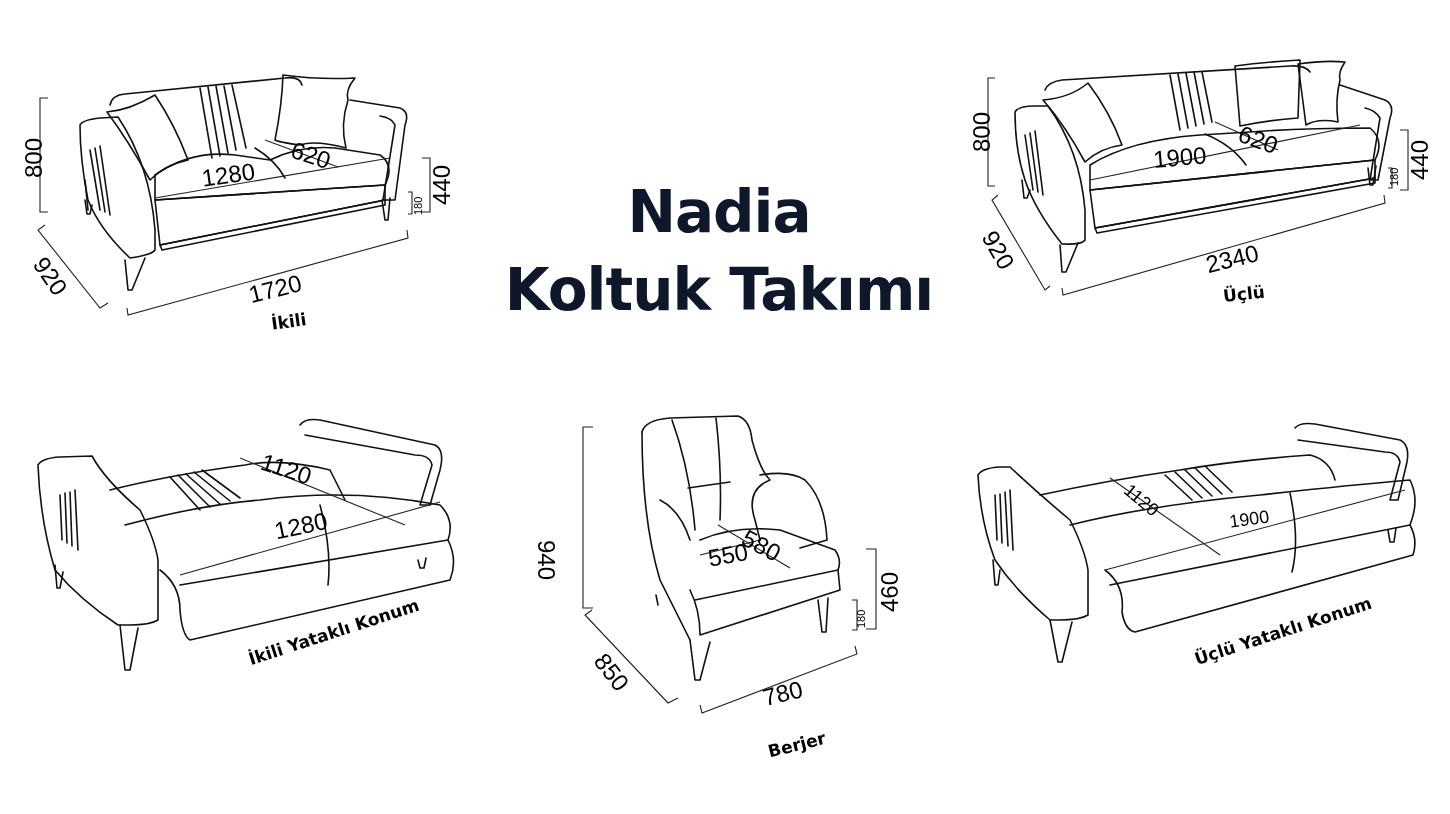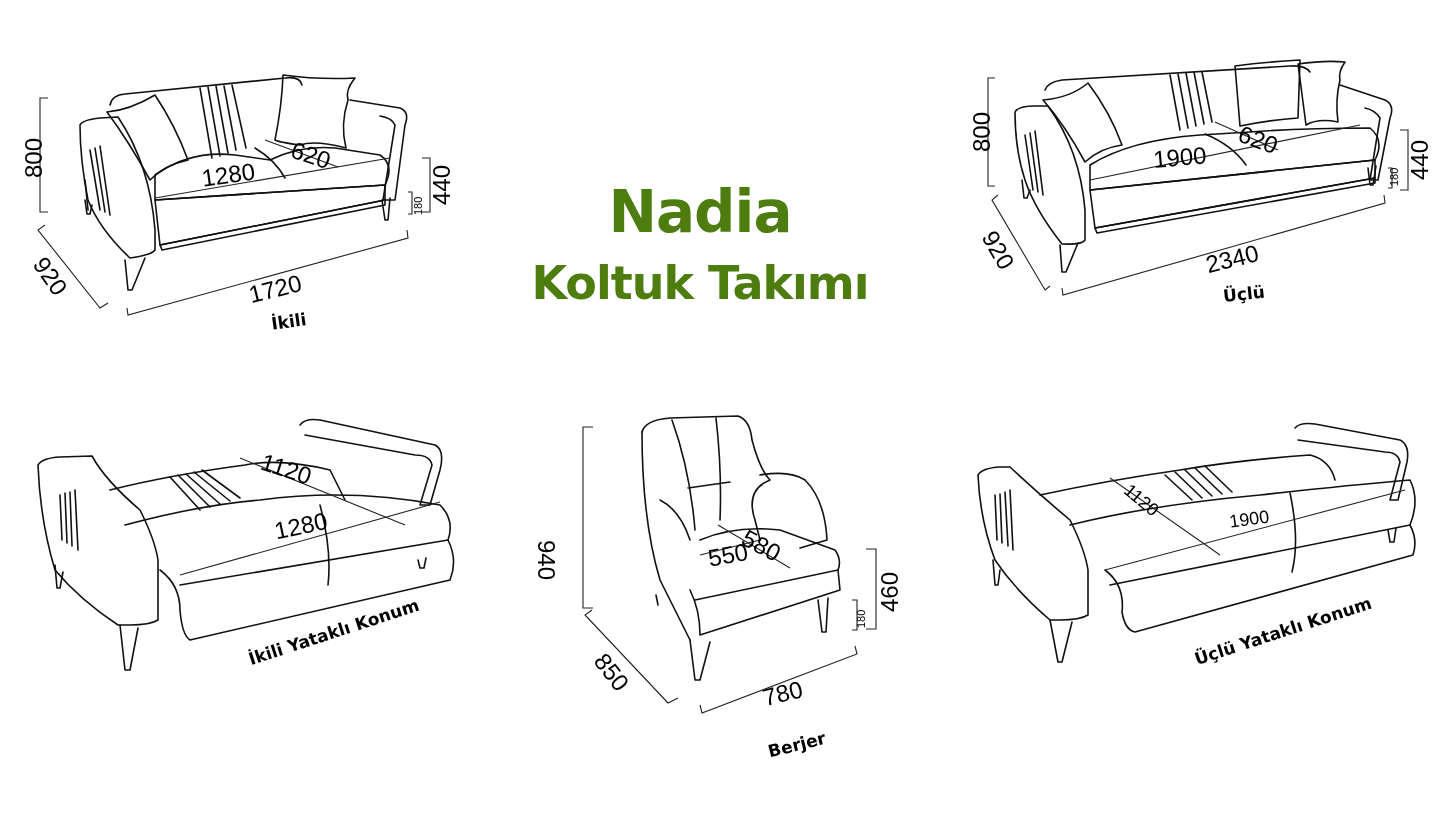--- a/index.html
+++ b/index.html
@@ -1,19 +1,19 @@
 <!DOCTYPE html>
 <html><head>
 <meta charset="utf-8">
 <style>
   html, body { margin:0; padding:0; background:#ffffff; }
   body { width:1450px; height:814px; position:relative; overflow:hidden; font-family:"Liberation Sans", sans-serif; color:#000; }
-  .title { position:absolute; left:480px; width:440px; text-align:center; font-family:"DejaVu Sans", sans-serif; font-weight:bold; color:#4d7c0f; letter-spacing:-1px; }
+  .title { position:absolute; left:499px; width:440px; text-align:center; font-family:"DejaVu Sans", sans-serif; font-weight:bold; color:#0f172a; letter-spacing:-1px; }
   .title.l1 { top:178px; font-size:58px; }
-  .title.l2 { top:256px; font-size:46px; }
+  .title.l2 { top:256px; font-size:58px; }
   svg.draw { position:absolute; left:0; top:0; width:1450px; height:814px; }
   svg.draw .ln { fill:none; stroke:#111; stroke-width:1.6; stroke-linejoin:round; stroke-linecap:round; }
   svg.draw .dim { fill:none; stroke:#222; stroke-width:1.1; }
   .lbl { position:absolute; white-space:nowrap; transform-origin:left top; color:#000; }
   .num { font-family:"Liberation Sans", sans-serif; font-size:24px; }
   .num.s { font-size:11px; }
   .cap { font-family:"DejaVu Sans", sans-serif; font-weight:bold; font-size:17px; }
 </style>
 </head>
 <body>

